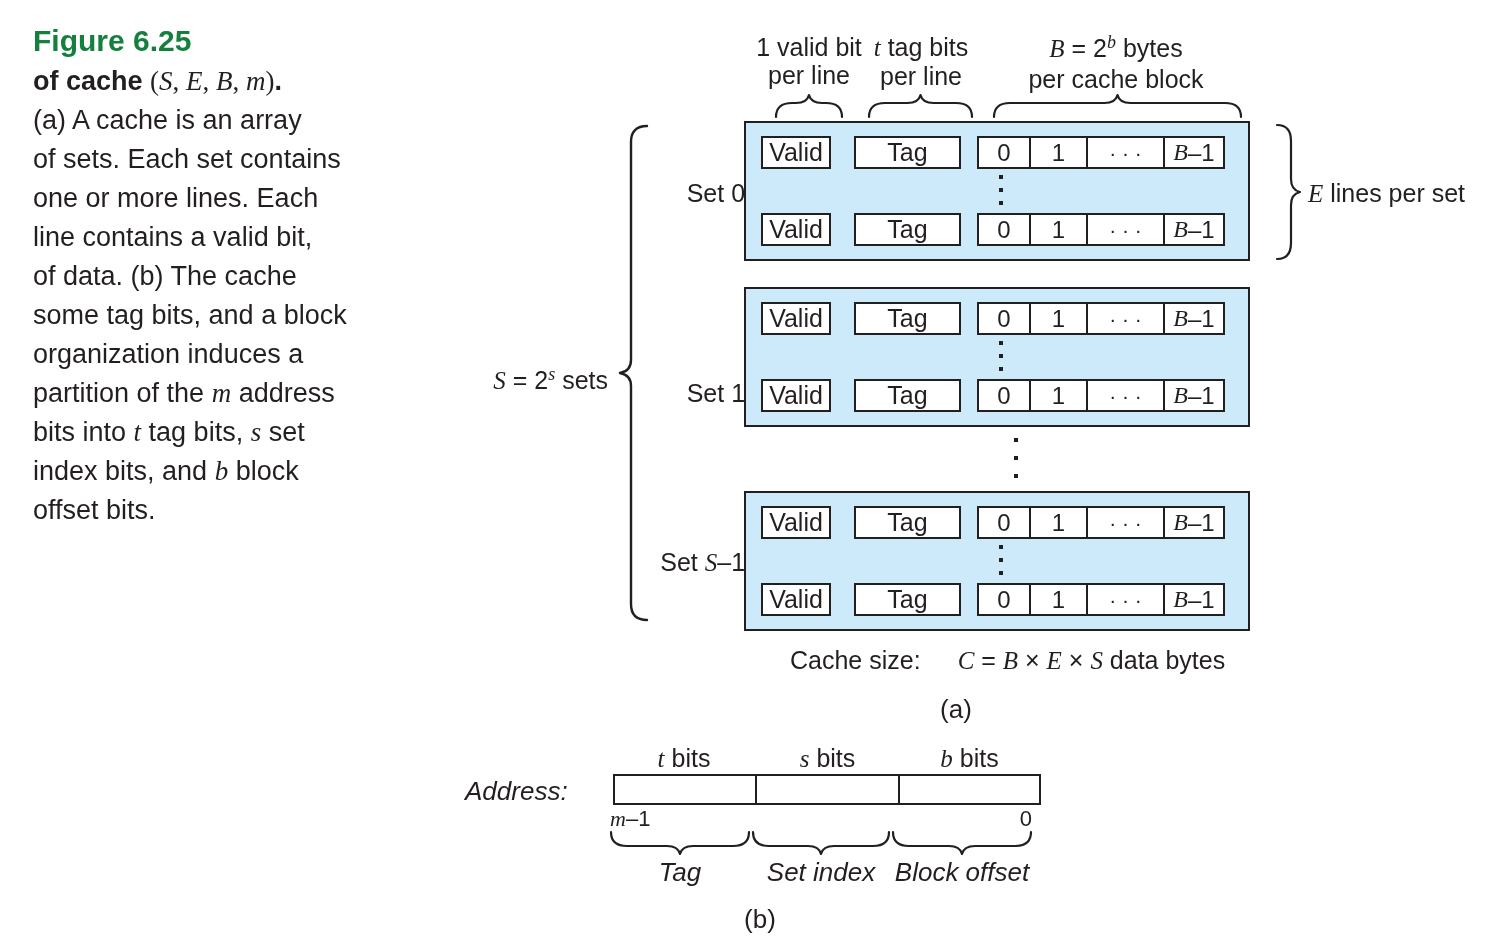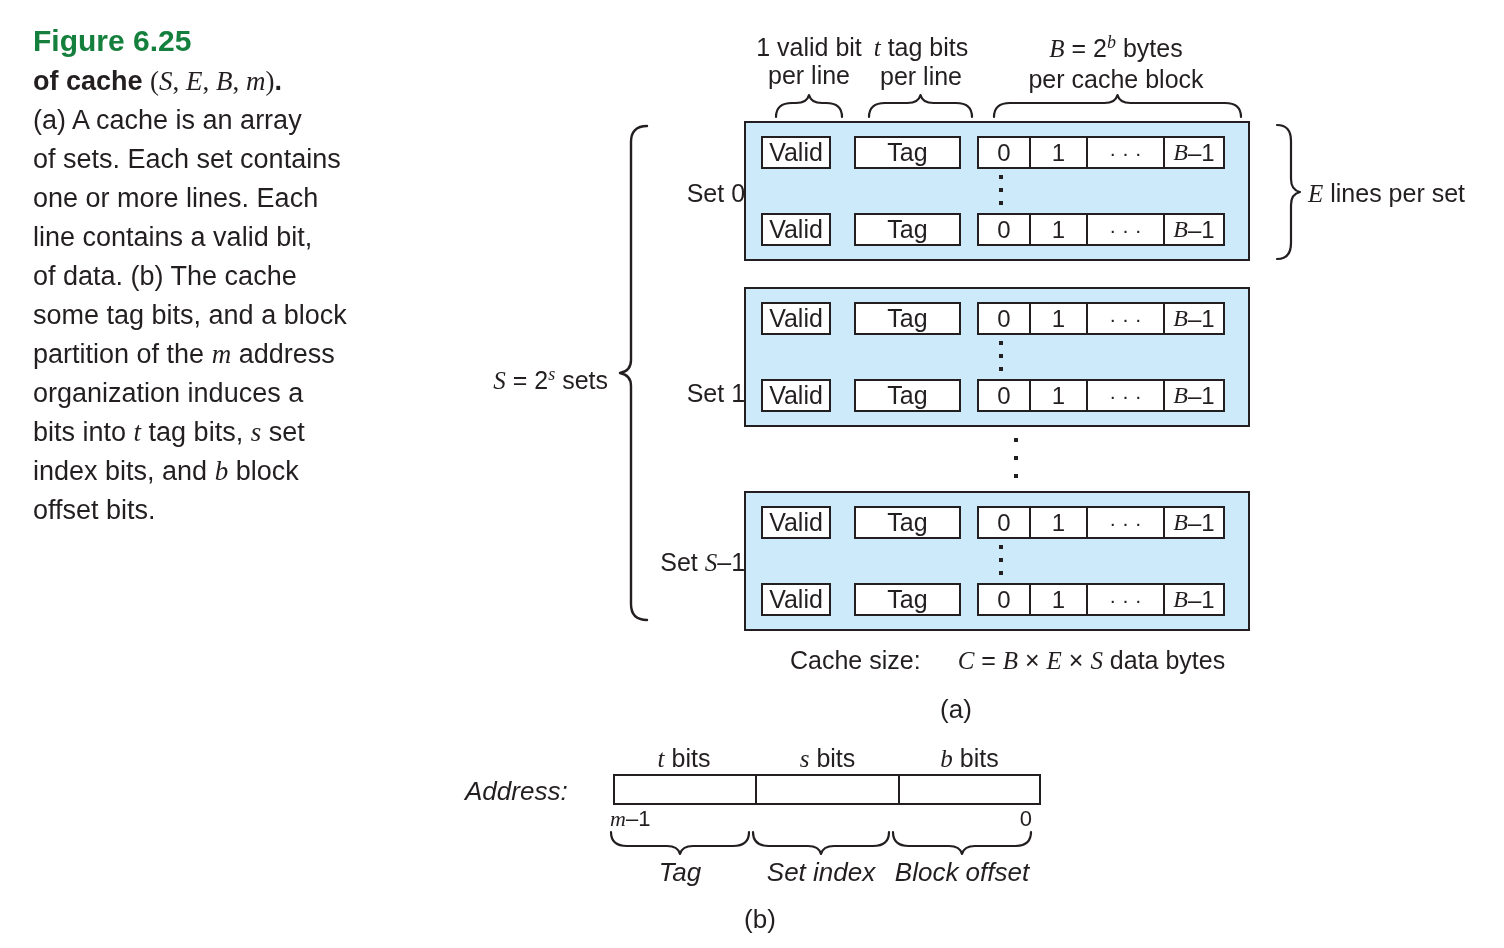--- a/index.html
+++ b/index.html
@@ -76,22 +76,22 @@
 
   <div class="cap-title">Figure 6.25</div>
   <div class="cap-body">
       <div class="cap-line"><span class="sg-b">of cache </span><span class="sg-sr">(</span><span class="sg-si">S</span><span class="sg-sr">, </span><span class="sg-si">E</span><span class="sg-sr">, </span><span class="sg-si">B</span><span class="sg-sr">, </span><span class="sg-si">m</span><span class="sg-sr">)</span><span class="sg-b">.</span></div>
       <div class="cap-line"><span class="sg-r">(a) A cache is an array</span></div>
       <div class="cap-line"><span class="sg-r">of sets. Each set contains</span></div>
       <div class="cap-line"><span class="sg-r">one or more lines. Each</span></div>
       <div class="cap-line"><span class="sg-r">line contains a valid bit,</span></div>
       <div class="cap-line"><span class="sg-r">of data. (b) The cache</span></div>
       <div class="cap-line"><span class="sg-r">some tag bits, and a block</span></div>
+      <div class="cap-line"><span class="sg-r">organization induces a</span></div>
       <div class="cap-line"><span class="sg-r">partition of the </span><span class="sg-si">m</span><span class="sg-r"> address</span></div>
-      <div class="cap-line"><span class="sg-r">organization induces a</span></div>
       <div class="cap-line"><span class="sg-r">bits into </span><span class="sg-si">t</span><span class="sg-r"> tag bits, </span><span class="sg-si">s</span><span class="sg-r"> set</span></div>
       <div class="cap-line"><span class="sg-r">index bits, and </span><span class="sg-si">b</span><span class="sg-r"> block</span></div>
       <div class="cap-line"><span class="sg-r">offset bits.</span></div>
     </div>
 
   <div class="toplabel" style="left:729px; top:33px; width:160px;">
     <div><span class="sg-r">1 valid bit</span></div>
     <div><span class="sg-r">per line</span></div>
   </div>
   <div class="toplabel" style="left:841px; top:33px; width:160px;">

